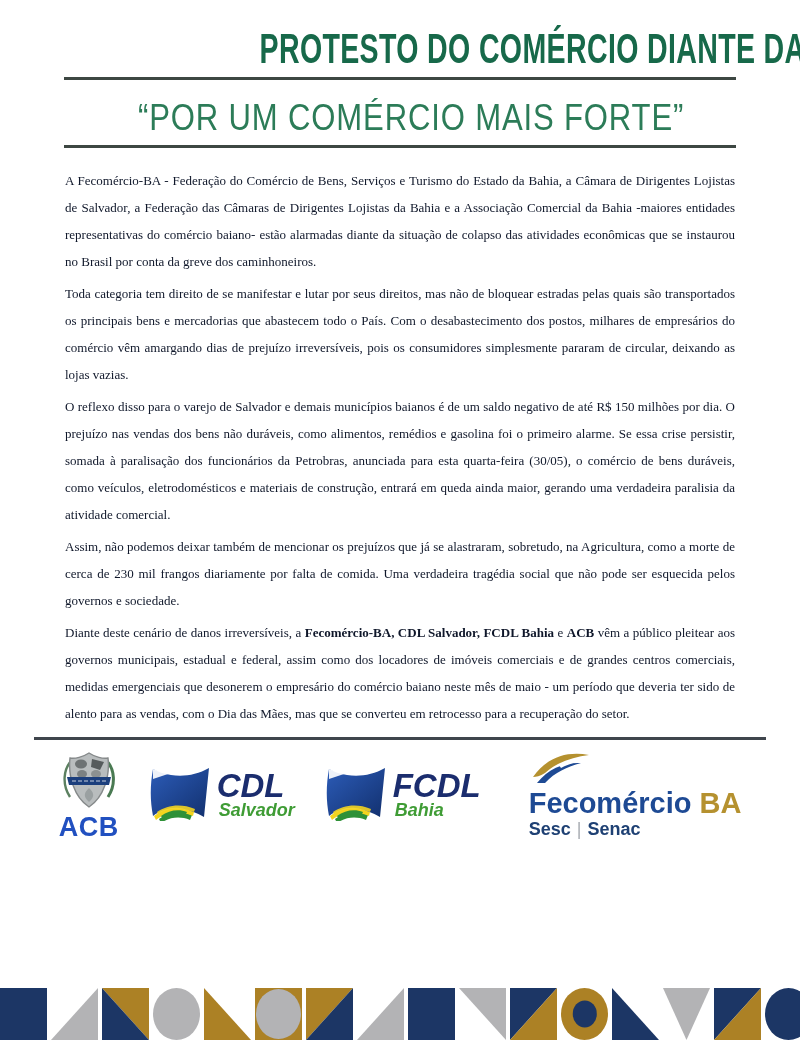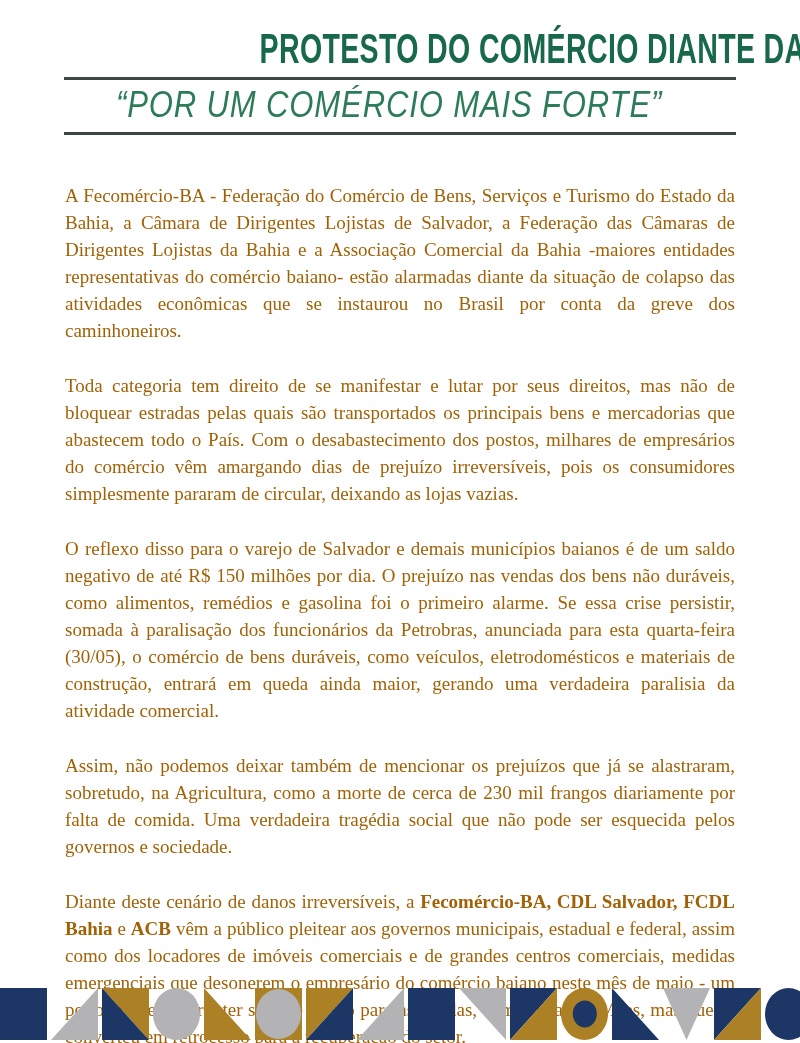--- a/index.html
+++ b/index.html
@@ -13,34 +13,34 @@
   
   .header { padding:26px 64px 0; text-align:center; }
   .title {
     display:inline-block; white-space:nowrap;
     transform:scaleX(.68); transform-origin:50% 50%;
     font-family:"Liberation Sans", sans-serif;
     font-weight:700; font-size:42px; line-height:46px;
     color:#17694a; letter-spacing:.5px;
   }
   .rule { height:3px; background:#3d4742; margin-top:5px; }
-  .subtitle-wrap { text-align:left; margin-top:3px;font-style:italic; }
+  .subtitle-wrap { text-align:right; margin-top:16px; }
   .subtitle {
     display:inline-block; white-space:nowrap;
     transform:scaleX(.84); transform-origin:50% 50%;
     font-family:"Liberation Sans", sans-serif;
     font-weight:400; font-size:37px; line-height:44px;
     color:#2c7c58; letter-spacing:1px;
   }
 
   
   .statement { padding:19px 65px 0; }
   .statement p {
-    font-size:19px; line-height:27px; text-align:justify;
-    margin-bottom:5px; color:#a16207;margin-top:28px;
+    font-size:13px; line-height:27px; text-align:justify;
+    margin-bottom:5px; color:#0f172a;
   }
   .statement b { font-weight:700; }
 
   
   .separator { margin:10px 34px 0; height:3px; background:#3f464d; }
   .logos {
     display:flex; align-items:center; justify-content:center;
     gap:30px; height:102px; margin-top:4px;
     font-family:"Liberation Sans", sans-serif;
   }

